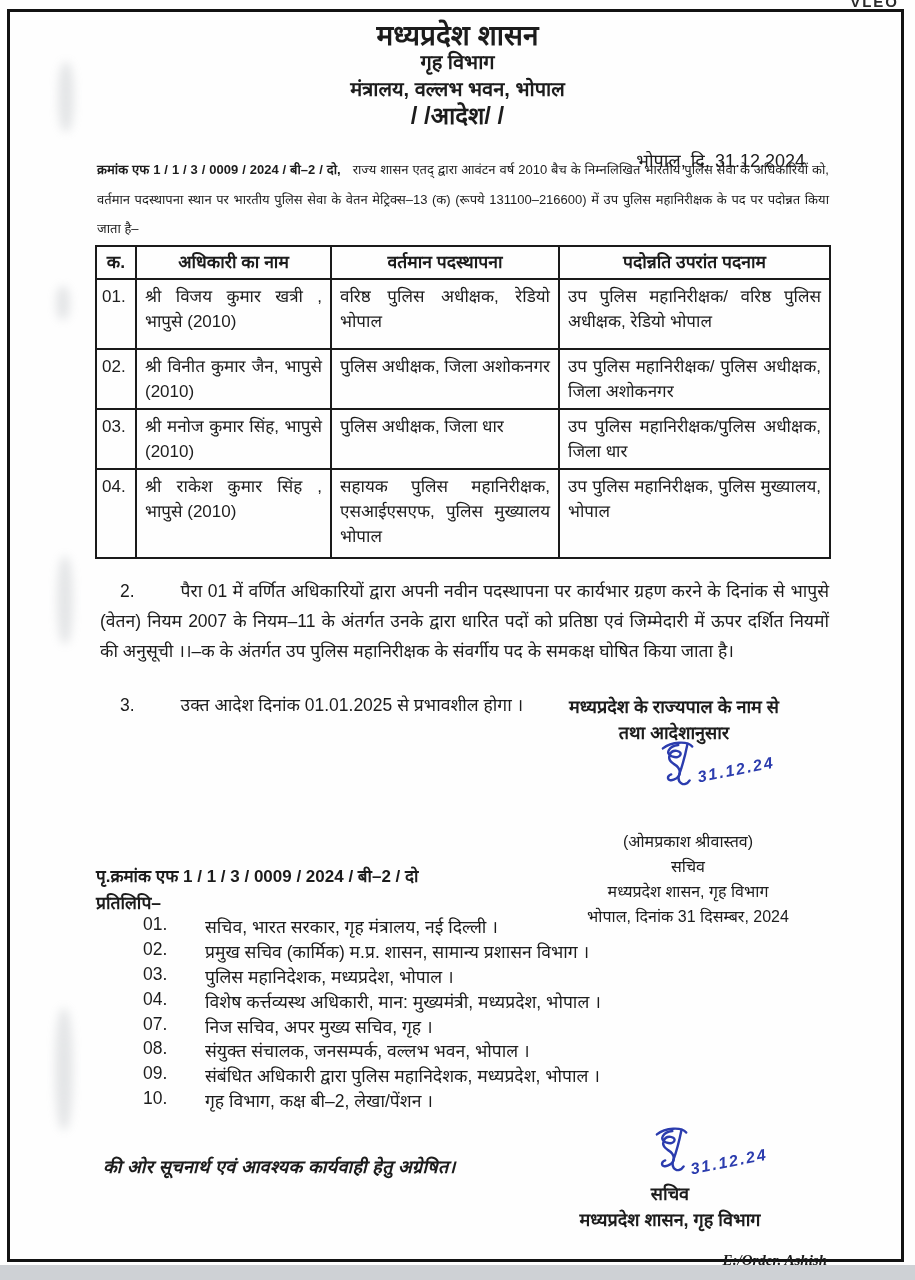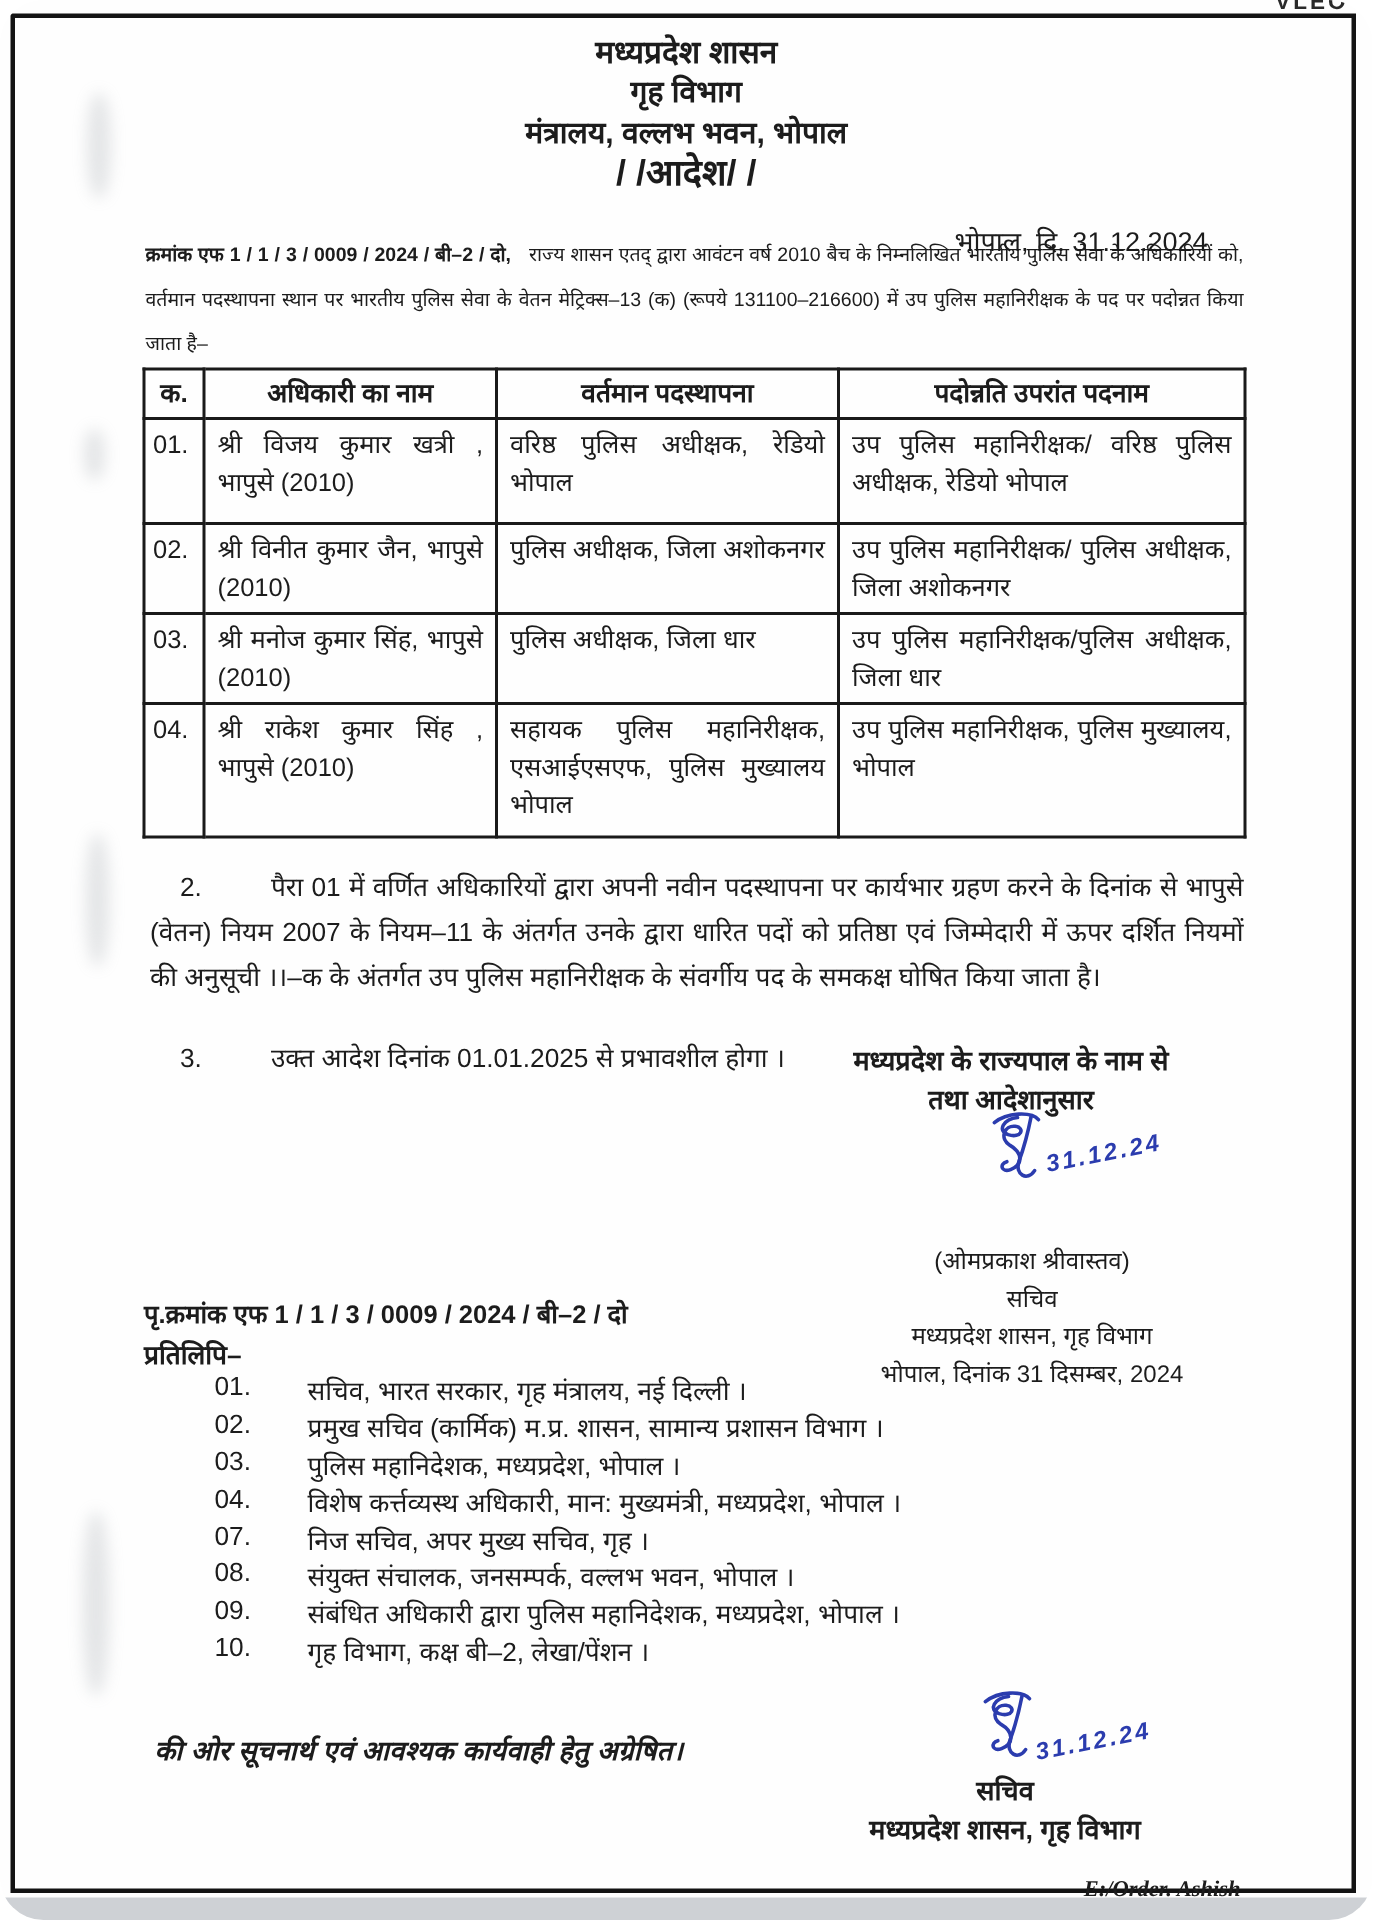--- a/index.html
+++ b/index.html
@@ -1,38 +1,37 @@
 <!DOCTYPE html>
 <html><head>
 <meta charset="utf-8">
 <style>
   html,body { margin:0; padding:0; background:#ffffff; }
   .page {
     position:relative; width:915px; height:1280px; overflow:hidden;
     background:#fefefe; color:#1c1c1c;
     font-family:"Liberation Sans","DejaVu Sans",sans-serif;
-    border-radius:29px;
   }
   .frame {
     position:absolute; left:7px; top:9px; width:897px; height:1253px;
     border:3px solid #131313; box-sizing:border-box;
   }
   .bottom-strip { position:absolute; left:0; top:1265px; width:915px; height:15px; background:#ced1d5; }
   .artifact-top {
     position:absolute; top:-7px; right:16px; font-weight:bold; font-size:15px;
     letter-spacing:2px; color:#2a2a2a;
   }
   .smudge { position:absolute; background:#9aa0a6; opacity:.26; filter:blur(5px); border-radius:45%; }
   .sm1 { left:58px; top:62px;  width:16px; height:70px; }
   .sm2 { left:56px; top:286px; width:14px; height:34px; }
   .sm3 { left:57px; top:556px; width:16px; height:88px; }
   .sm4 { left:55px; top:1008px; width:18px; height:122px; }
 
   .doc-header { position:absolute; top:22px; left:0; width:100%; text-align:center; font-weight:bold; }
-  .doc-header .h1 { font-size:21px; line-height:27px;text-align:center; }
+  .doc-header .h1 { font-size:28px; line-height:27px;text-align:center; }
   .doc-header .h2 { font-size:20px; line-height:27px; }
   .doc-header .h3 { font-size:20px; line-height:27px; }
   .doc-header .h4 { font-size:24px; line-height:26px; }
 
   .place-date { position:absolute; top:122px; right:110px; font-size:18px; font-weight:normal;margin-top:26px; }
 
   .para1 {
     position:absolute; left:97px; top:142px; width:732px;
     font-size:13px; line-height:29.5px; text-align:justify;
   }

